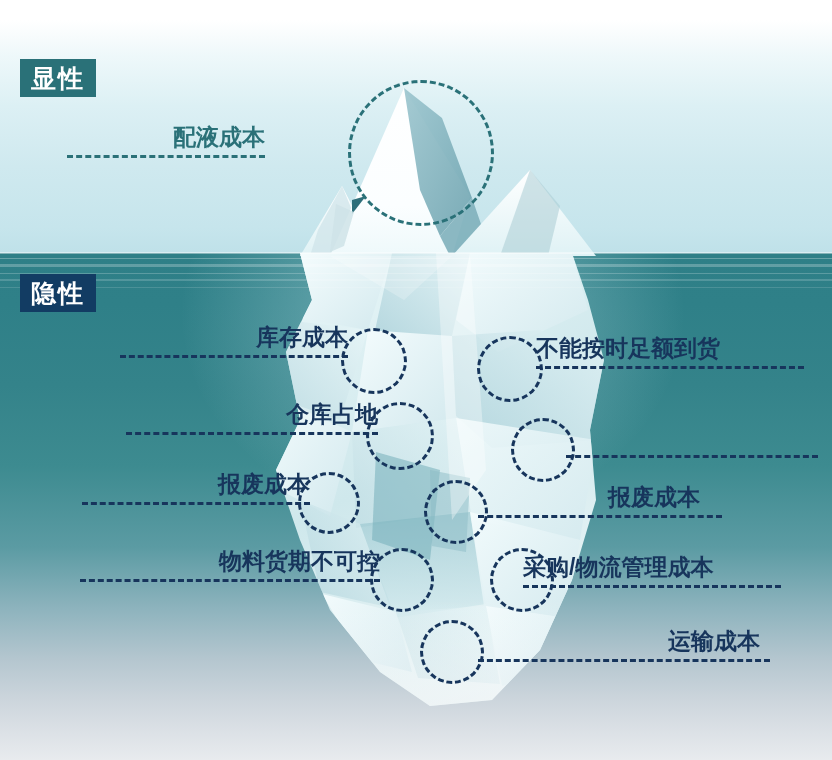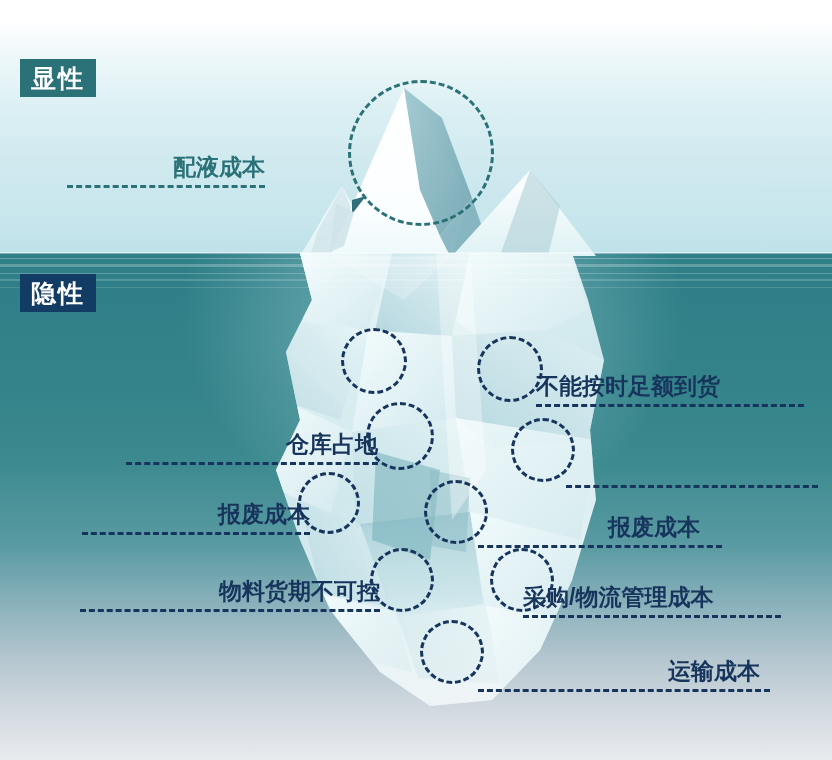--- a/index.html
+++ b/index.html
@@ -57,21 +57,21 @@
     position:absolute;
     display:flex;align-items:center;justify-content:center;
     color:#ffffff;
     font-size:25px;font-weight:bold;letter-spacing:2px;
     width:76px;height:38px;
   }
   .badge-visible{left:20px;top:59px;background:#2a7178;}
   .badge-hidden {left:20px;top:274px;background:#123c63;}
 
   
-  .callout{position:absolute;margin-top:30px;}
+  .callout{position:absolute;}
   .callout .txt{
     position:absolute;
     white-space:nowrap;
     font-size:23px;
     font-weight:bold;
     line-height:1;
   }
   .callout .rule{
     position:absolute;
     height:0;
@@ -229,37 +229,41 @@
   <div class="ring" style="left:511px;top:418px;width:58px;height:58px;"></div>
   <div class="ring" style="left:424px;top:480px;width:58px;height:58px;"></div>
   <div class="ring" style="left:490px;top:548px;width:58px;height:58px;"></div>
   <div class="ring" style="left:420px;top:620px;width:58px;height:58px;"></div>
 
   <div class="callout c-left tone-teal" style="left:55px;top:118px;width:210px;height:40px;">
     <span class="txt">配液成本</span>
     <span class="rule" style="width:198px;"></span>
   </div>
 
+  <div class="callout c-left tone-navy" style="left:38px;top:318px;width:310px;height:40px;">
+    <span class="txt">库存成本</span>
+    <span class="rule" style="width:228px;"></span>
+  </div>
 
   <div class="callout c-left tone-navy" style="left:38px;top:395px;width:340px;height:40px;">
     <span class="txt">仓库占地</span>
     <span class="rule" style="width:252px;"></span>
   </div>
 
   <div class="callout c-left tone-navy" style="left:-10px;top:465px;width:320px;height:40px;">
     <span class="txt">报废成本</span>
     <span class="rule" style="width:228px;"></span>
   </div>
 
   <div class="callout c-left tone-navy" style="left:-10px;top:542px;width:390px;height:40px;">
     <span class="txt">物料货期不可控</span>
     <span class="rule" style="width:300px;"></span>
   </div>
 
-  <div class="callout c-right tone-navy" style="left:536px;top:337px;width:290px;height:40px;">
+  <div class="callout c-right tone-navy" style="left:536px;top:329px;width:290px;height:40px;">
     <span class="txt">不能按时足额到货</span>
     <span class="rule" style="width:268px;"></span>
   </div>
 
   <div class="callout c-right tone-navy" style="left:566px;top:418px;width:266px;height:40px;">
     <span class="rule" style="width:252px;"></span>
   </div>
 
   <div class="callout c-right tone-navy" style="left:478px;top:478px;width:260px;height:40px;">
     <span class="txt" style="left:130px;">报废成本</span>

